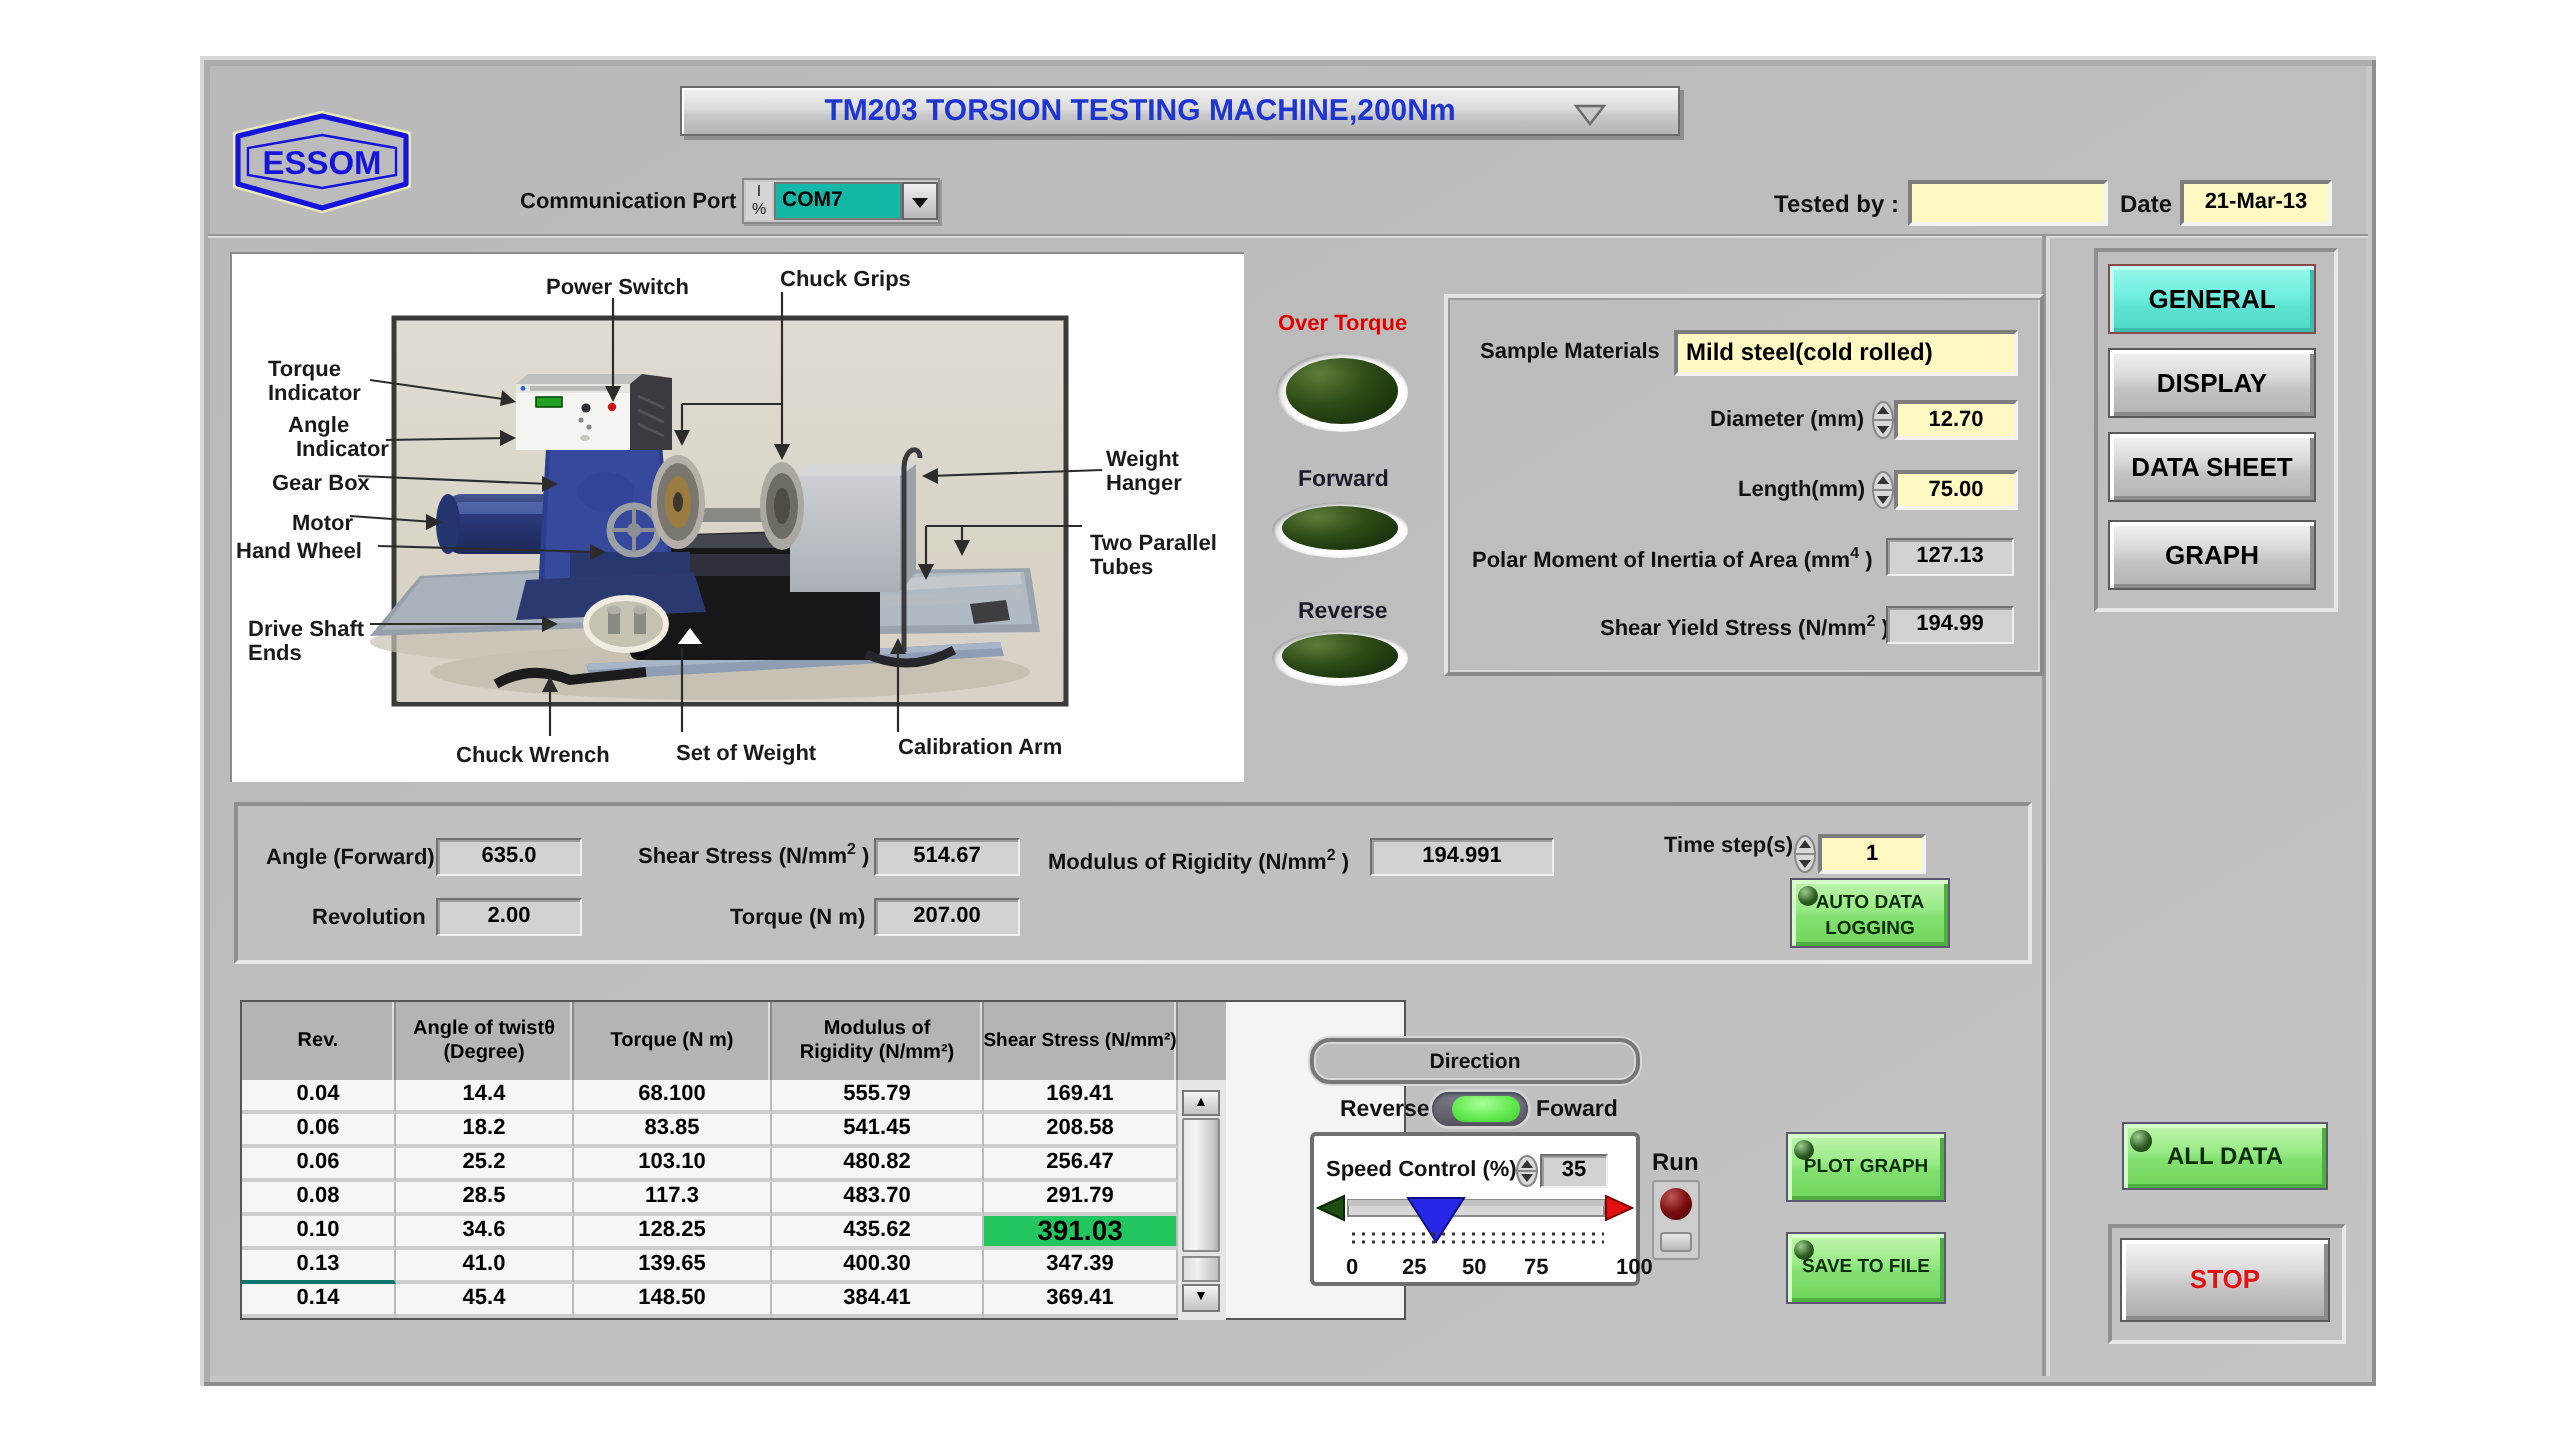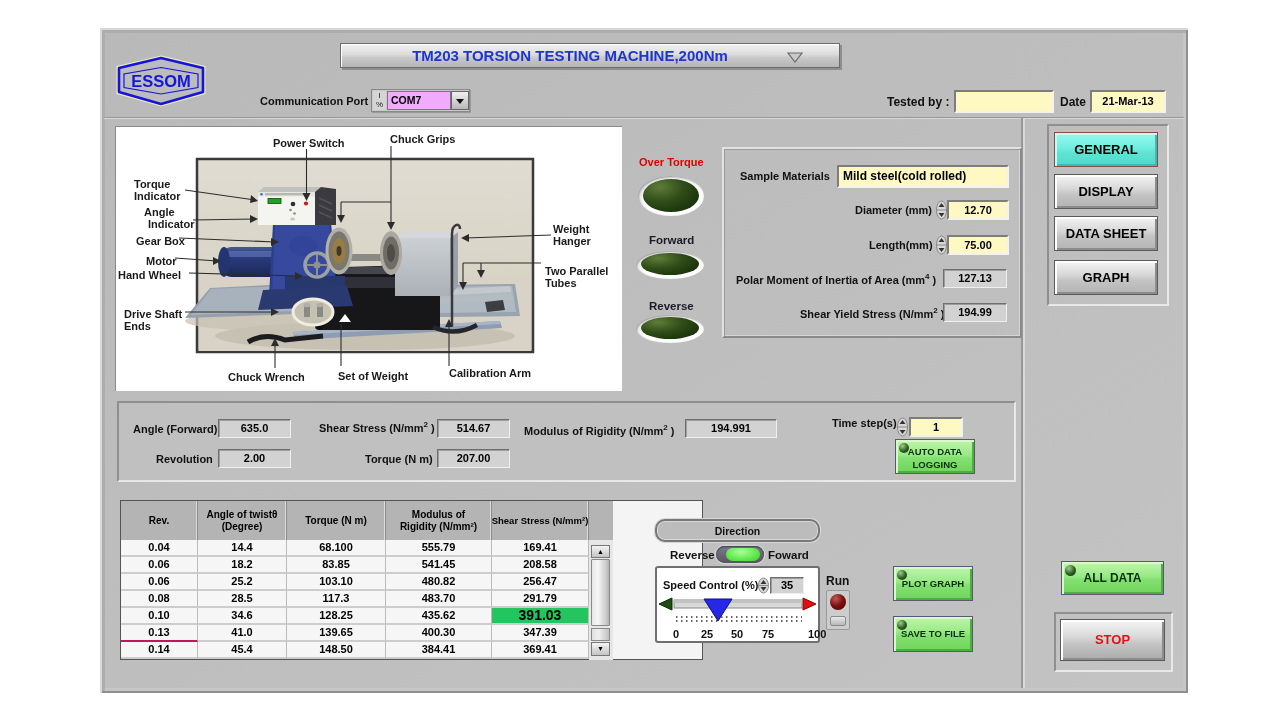--- a/index.html
+++ b/index.html
@@ -42,21 +42,21 @@
 
 <div class="abs" style="left:340px; top:43px; width:500px; height:25px; background:linear-gradient(180deg,#f2f2f2 0%,#dcdcdc 45%,#c8c8c8 60%,#b5b5b5 100%); border:1px solid #6c6c6c; box-shadow: inset 1px 1px 0 #ffffff, 2px 2px 0 #8e8e8e;"></div>
 <div class="abs" style="left:340px; top:43px; width:460px; height:25px; font-size:15px; font-weight:bold; color:#1f35cf; text-align:center; line-height:25px;">TM203 TORSION TESTING MACHINE,200Nm</div>
 <svg class="abs" style="left:786px; top:51px;" width="18" height="13" viewBox="0 0 18 13">
   <polygon points="2,2 16,2 9,11" fill="#c9c9c9" stroke="#6a6a6a" stroke-width="1.2"></polygon>
 </svg>
 
 <div class="lbl" style="left:260px; top:95px; font-size:11px;">Communication Port</div>
 <div class="abs" style="left:371px; top:89px; width:99px; height:23px; background:#c8c8c8; border:1px solid #888; box-shadow:1px 1px 0 #999;">
   <div class="abs" style="left:1px; top:1px; width:13px; height:19px; background:#d5d5d5; font-size:8px; color:#222; line-height:9px; text-align:center;">I<br>%</div>
-  <div class="abs" style="left:15px; top:1px; width:64px; height:19px; background:#f0abfc; border:1px solid #777; font-size:10.5px; font-weight:bold; padding-left:3px; line-height:17px;">COM7</div>
+  <div class="abs" style="left:15px; top:1px; width:64px; height:19px; background:#14b8a6; border:1px solid #777; font-size:10.5px; font-weight:bold; padding-left:3px; line-height:17px;">COM7</div>
   <div class="abs" style="left:79px; top:1px; width:18px; height:19px; background:linear-gradient(180deg,#f0f0f0,#b8b8b8); border:1px solid #666;">
     <svg width="16" height="17" viewBox="0 0 16 17">
         <polygon points="4,7 12,7 8,12" fill="#111"></polygon>
       </svg>
   </div>
 </div>
 
 <div class="lbl" style="left:887px; top:95px; font-size:12px;">Tested by :</div>
 <div class="whitebox" style="left:954px; top:90px; width:100px; height:23px;"></div>
 <div class="lbl" style="left:1060px; top:95px; font-size:12px;">Date</div>
@@ -305,21 +305,21 @@
     <div style="position:absolute;left:0px;top:90px;width:77px;height:17px;background:#f6f6f6;border-right:1px solid #bbb;border-bottom:2px solid #cdcdcd;font-size:11px;font-weight:bold;text-align:center;line-height:15px;">0.08</div>
     <div style="position:absolute;left:77px;top:90px;width:89px;height:17px;background:#f6f6f6;border-right:1px solid #bbb;border-bottom:2px solid #cdcdcd;font-size:11px;font-weight:bold;text-align:center;line-height:15px;">28.5</div>
     <div style="position:absolute;left:166px;top:90px;width:99px;height:17px;background:#f6f6f6;border-right:1px solid #bbb;border-bottom:2px solid #cdcdcd;font-size:11px;font-weight:bold;text-align:center;line-height:15px;">117.3</div>
     <div style="position:absolute;left:265px;top:90px;width:106px;height:17px;background:#f6f6f6;border-right:1px solid #bbb;border-bottom:2px solid #cdcdcd;font-size:11px;font-weight:bold;text-align:center;line-height:15px;">483.70</div>
     <div style="position:absolute;left:371px;top:90px;width:97px;height:17px;background:#f6f6f6;border-right:1px solid #bbb;border-bottom:2px solid #cdcdcd;font-size:11px;font-weight:bold;text-align:center;line-height:15px;">291.79</div>
     <div style="position:absolute;left:0px;top:107px;width:77px;height:17px;background:#f6f6f6;border-right:1px solid #bbb;border-bottom:2px solid #cdcdcd;font-size:11px;font-weight:bold;text-align:center;line-height:15px;">0.10</div>
     <div style="position:absolute;left:77px;top:107px;width:89px;height:17px;background:#f6f6f6;border-right:1px solid #bbb;border-bottom:2px solid #cdcdcd;font-size:11px;font-weight:bold;text-align:center;line-height:15px;">34.6</div>
     <div style="position:absolute;left:166px;top:107px;width:99px;height:17px;background:#f6f6f6;border-right:1px solid #bbb;border-bottom:2px solid #cdcdcd;font-size:11px;font-weight:bold;text-align:center;line-height:15px;">128.25</div>
     <div style="position:absolute;left:265px;top:107px;width:106px;height:17px;background:#f6f6f6;border-right:1px solid #bbb;border-bottom:2px solid #cdcdcd;font-size:11px;font-weight:bold;text-align:center;line-height:15px;">435.62</div>
     <div style="position:absolute;left:371px;top:107px;width:97px;height:17px;background:#22c55e;border-right:1px solid #bbb;border-bottom:2px solid #cdcdcd;font-size:14px;font-weight:bold;text-align:center;line-height:15px;">391.03</div>
-    <div style="position:absolute;left:0px;top:124px;width:77px;height:17px;background:#f6f6f6;border-right:1px solid #bbb;border-bottom:2px solid #be185d;font-size:11px;font-weight:bold;text-align:center;line-height:15px;">0.13</div>
+    <div style="position:absolute;left:0px;top:124px;width:77px;height:17px;background:#f6f6f6;border-right:1px solid #bbb;border-bottom:2px solid #0f766e;font-size:11px;font-weight:bold;text-align:center;line-height:15px;">0.13</div>
     <div style="position:absolute;left:77px;top:124px;width:89px;height:17px;background:#f6f6f6;border-right:1px solid #bbb;border-bottom:2px solid #cdcdcd;font-size:11px;font-weight:bold;text-align:center;line-height:15px;">41.0</div>
     <div style="position:absolute;left:166px;top:124px;width:99px;height:17px;background:#f6f6f6;border-right:1px solid #bbb;border-bottom:2px solid #cdcdcd;font-size:11px;font-weight:bold;text-align:center;line-height:15px;">139.65</div>
     <div style="position:absolute;left:265px;top:124px;width:106px;height:17px;background:#f6f6f6;border-right:1px solid #bbb;border-bottom:2px solid #cdcdcd;font-size:11px;font-weight:bold;text-align:center;line-height:15px;">400.30</div>
     <div style="position:absolute;left:371px;top:124px;width:97px;height:17px;background:#f6f6f6;border-right:1px solid #bbb;border-bottom:2px solid #cdcdcd;font-size:11px;font-weight:bold;text-align:center;line-height:15px;">347.39</div>
     <div style="position:absolute;left:0px;top:141px;width:77px;height:17px;background:#f6f6f6;border-right:1px solid #bbb;border-bottom:2px solid #cdcdcd;font-size:11px;font-weight:bold;text-align:center;line-height:15px;">0.14</div>
     <div style="position:absolute;left:77px;top:141px;width:89px;height:17px;background:#f6f6f6;border-right:1px solid #bbb;border-bottom:2px solid #cdcdcd;font-size:11px;font-weight:bold;text-align:center;line-height:15px;">45.4</div>
     <div style="position:absolute;left:166px;top:141px;width:99px;height:17px;background:#f6f6f6;border-right:1px solid #bbb;border-bottom:2px solid #cdcdcd;font-size:11px;font-weight:bold;text-align:center;line-height:15px;">148.50</div>
     <div style="position:absolute;left:265px;top:141px;width:106px;height:17px;background:#f6f6f6;border-right:1px solid #bbb;border-bottom:2px solid #cdcdcd;font-size:11px;font-weight:bold;text-align:center;line-height:15px;">384.41</div>
     <div style="position:absolute;left:371px;top:141px;width:97px;height:17px;background:#f6f6f6;border-right:1px solid #bbb;border-bottom:2px solid #cdcdcd;font-size:11px;font-weight:bold;text-align:center;line-height:15px;">369.41</div>
     <div style="position:absolute;left:468px;top:39px;width:24px;height:120px;background:#e6e6e6;">

